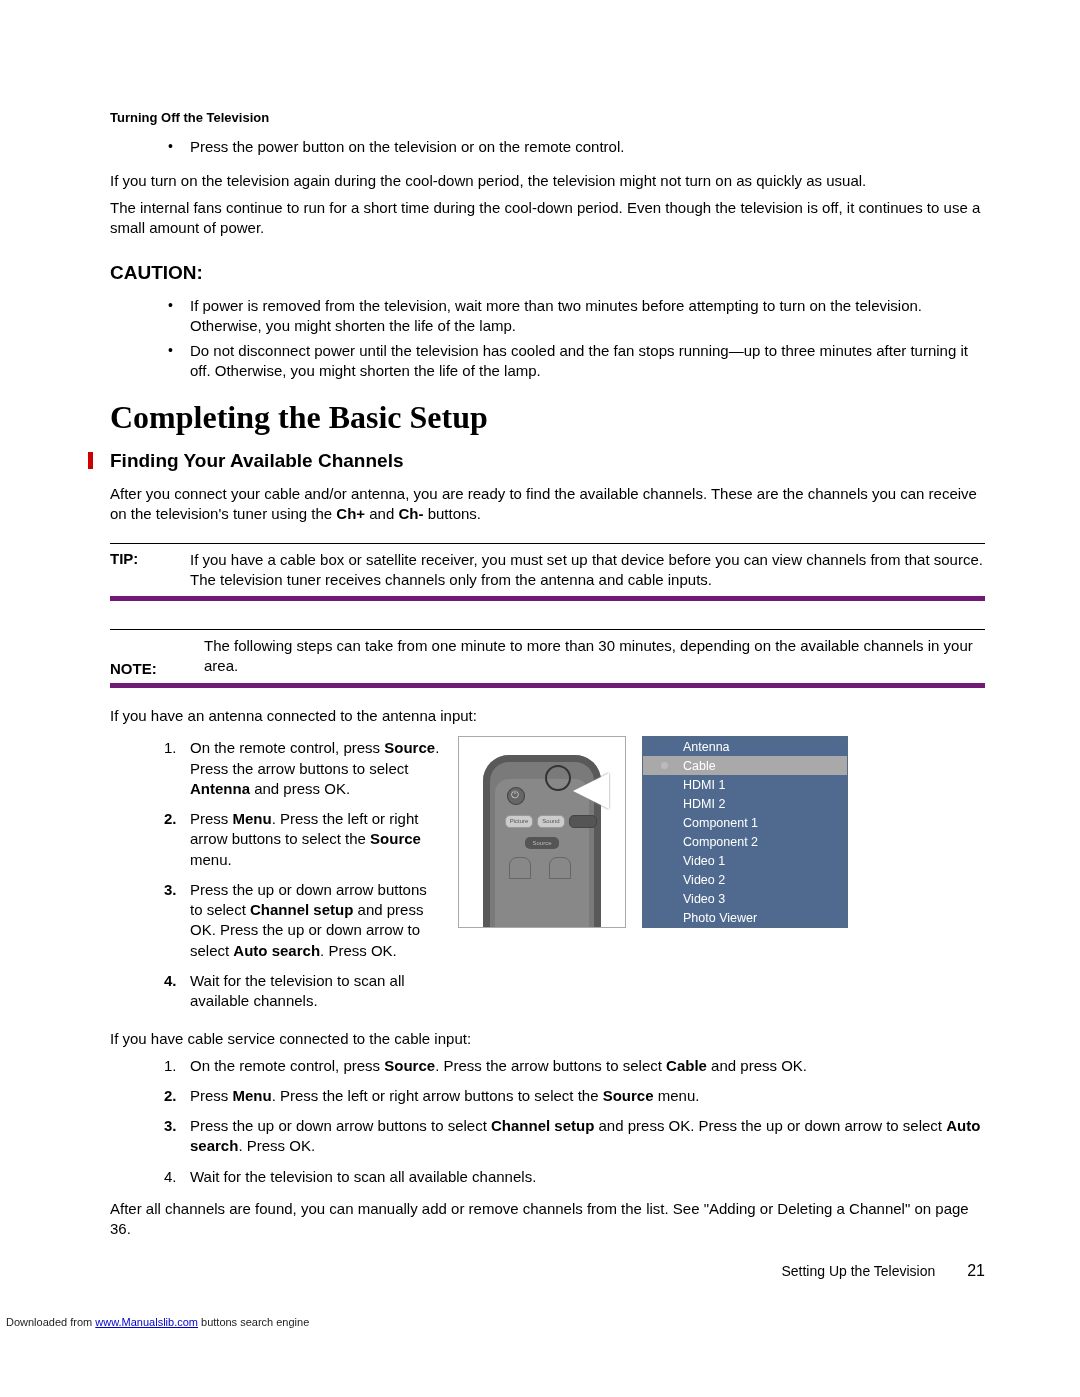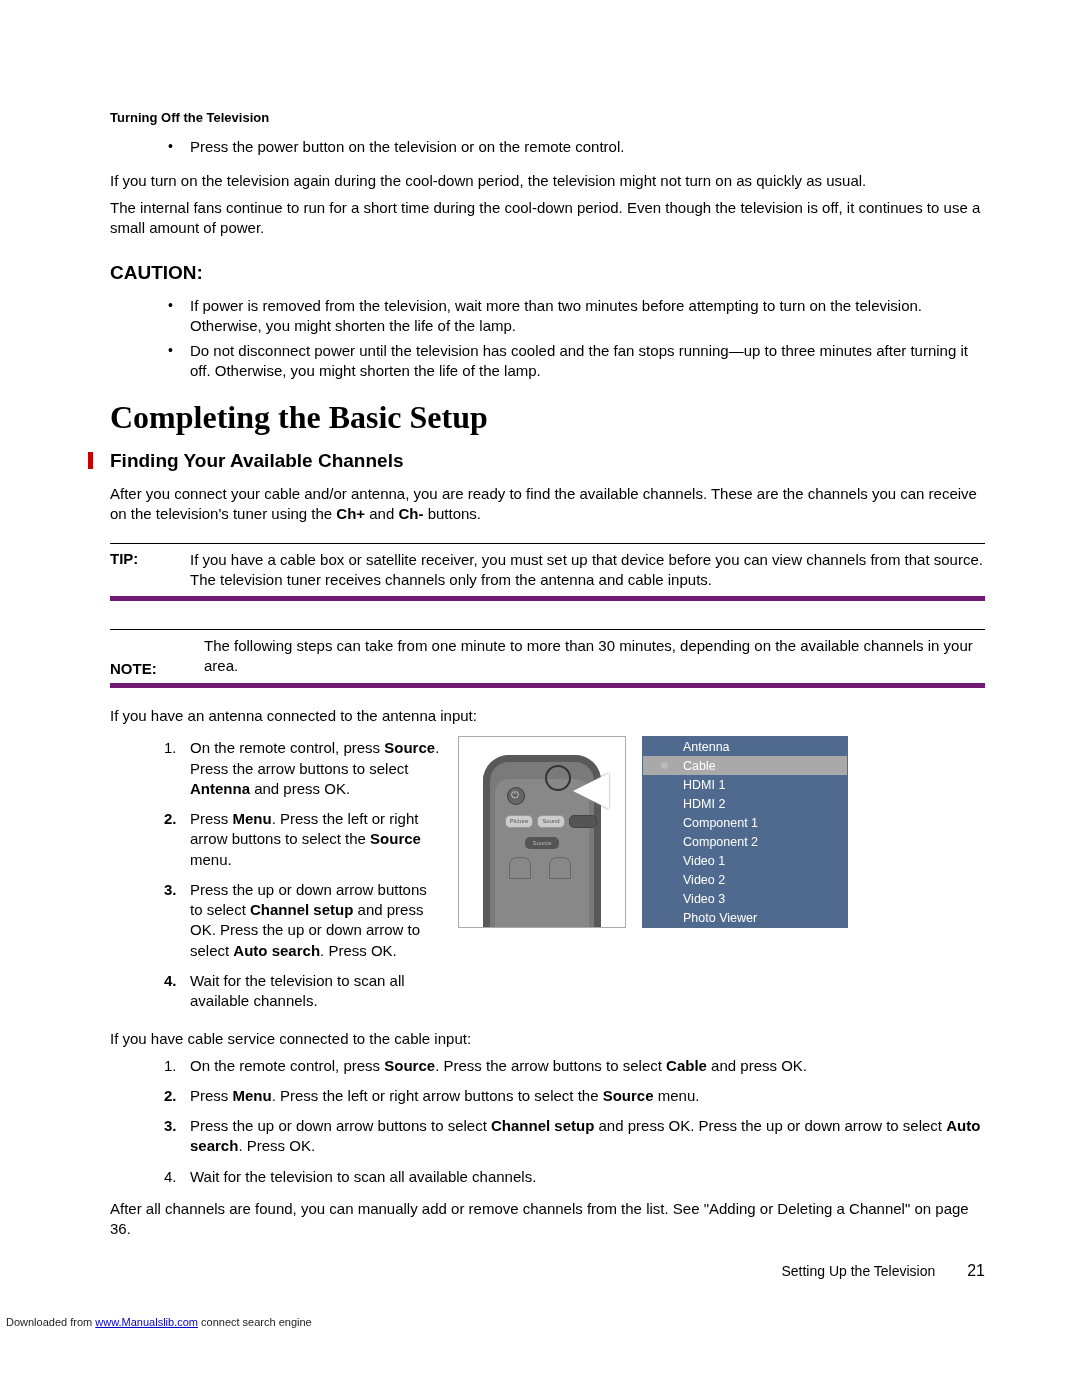--- a/index.html
+++ b/index.html
@@ -388,16 +388,16 @@
   </ol>
 
   <p>After all channels are found, you can manually add or remove channels from the list. See "Adding or Deleting a Channel" on page 36.</p>
 
   <div class="footer-row">
     <span>Setting Up the Television</span>
     <span class="pg">21</span>
   </div>
 
   <div class="dl-line">
-    <span>Downloaded from </span><a href="#">www.Manualslib.com</a><span> connect search engine</span>
+    <span>Downloaded from </span><a href="#">www.Manualslib.com</a><span> buttons search engine</span>
   </div>
 
 </div>
 
 </body></html>

